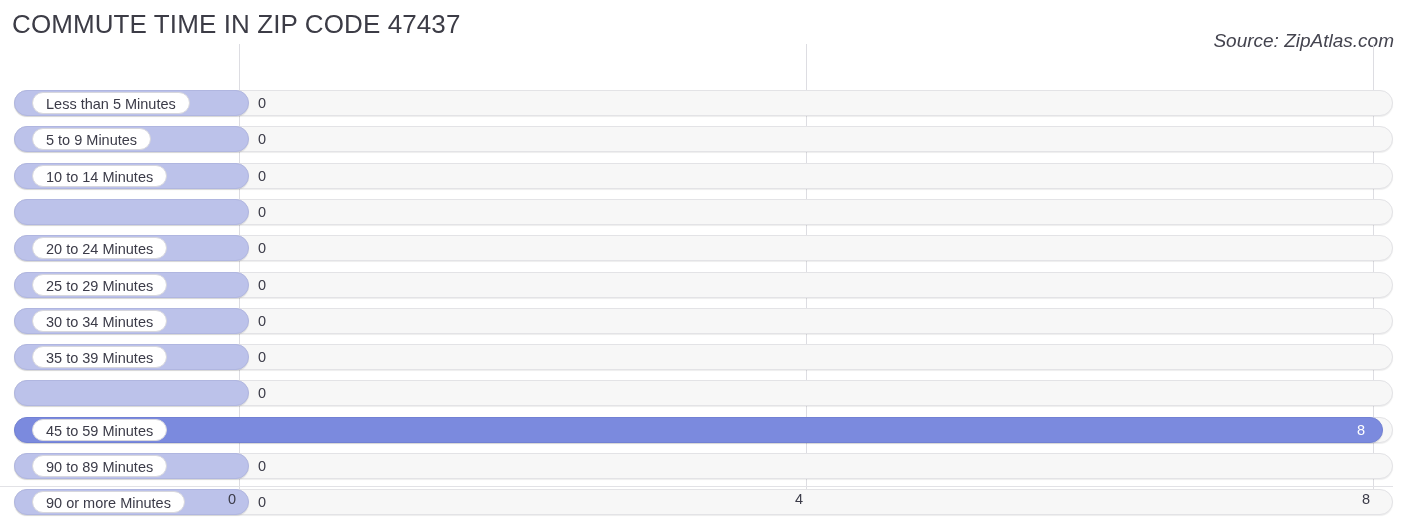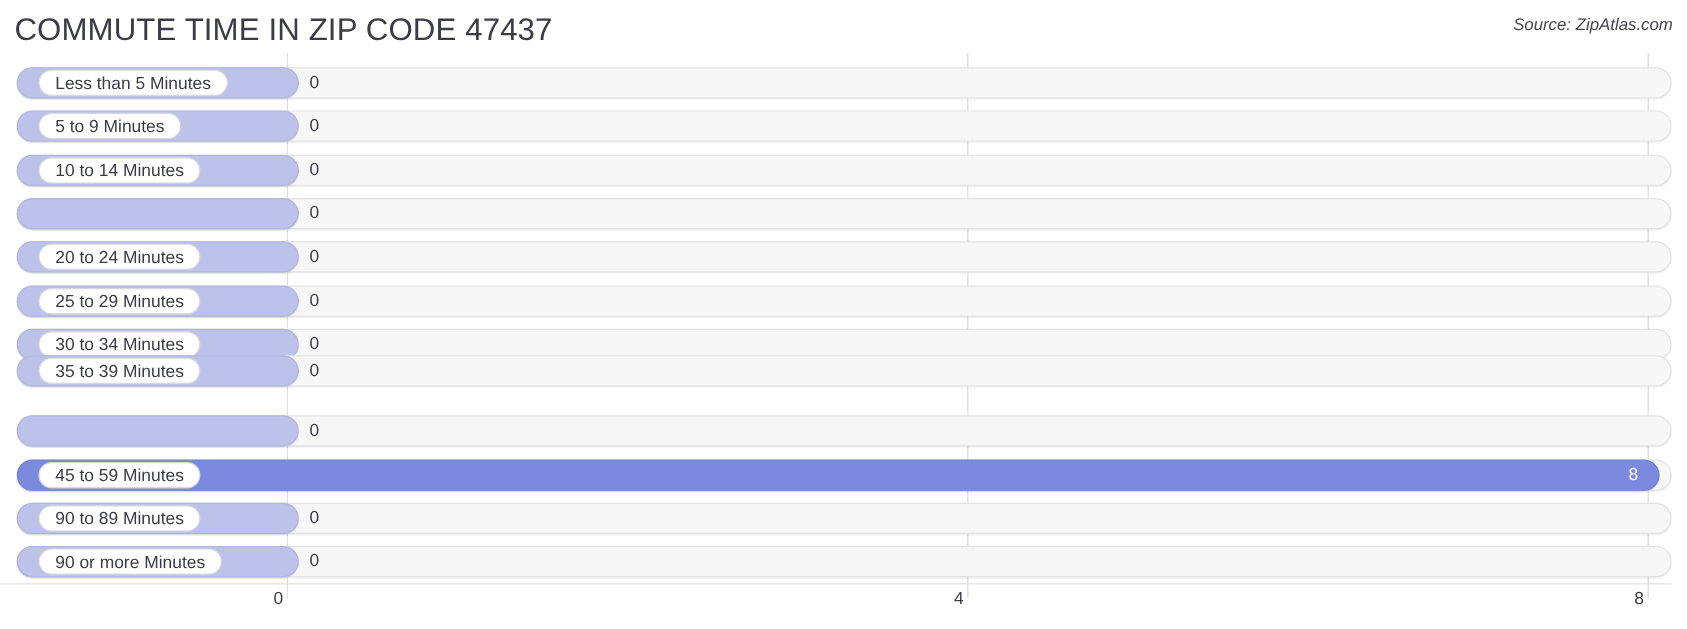--- a/index.html
+++ b/index.html
@@ -28,22 +28,22 @@
     left: 12px;
     top: 9px;
     font-size: 26px;
     letter-spacing: 0.1px;
     color: #3c3c46;
     white-space: nowrap;
   }
   #source-label {
     position: absolute;
     right: 12px;
-    top: 12px;
-    font-size: 14px;
+    top: 30px;
+    font-size: 19px;
     font-style: italic;
     color: #44444f;
     white-space: nowrap;
   }
 
   
   #plot {
     position: absolute;
     left: 0;
     top: 44px;
@@ -67,20 +67,21 @@
     height: 1px;
     background: #e2e2e6;
   }
 
   
   .row {
     position: absolute;
     left: 14px;
     width: 1379px;
     height: 26px;
+    margin-top: 34px;
   }
   .track {
     position: absolute;
     left: 0; top: 0;
     width: 100%;
     height: 26px;
     box-sizing: border-box;
     background: #f7f7f7;
     border: 1px solid #e3e3e6;
     border-radius: 13px;
@@ -188,21 +189,21 @@
         <div class="bar" style="width: 235px;"></div>
         <div class="label-pill">25 to 29 Minutes</div>
         <div class="value" style="left: 244px;">0</div>
       </div>
       <div class="row" style="top: 229.8px;">
         <div class="track"></div>
         <div class="bar" style="width: 235px;"></div>
         <div class="label-pill">30 to 34 Minutes</div>
         <div class="value" style="left: 244px;">0</div>
       </div>
-      <div class="row" style="top: 252px;">
+      <div class="row" style="top: 266px;">
         <div class="track"></div>
         <div class="bar" style="width: 235px;"></div>
         <div class="label-pill">35 to 39 Minutes</div>
         <div class="value" style="left: 244px;">0</div>
       </div>
       <div class="row" style="top: 302.4px;">
         <div class="track"></div>
         <div class="bar" style="width: 235px;"></div>
         <div class="value" style="left: 244px;">0</div>
       </div>

